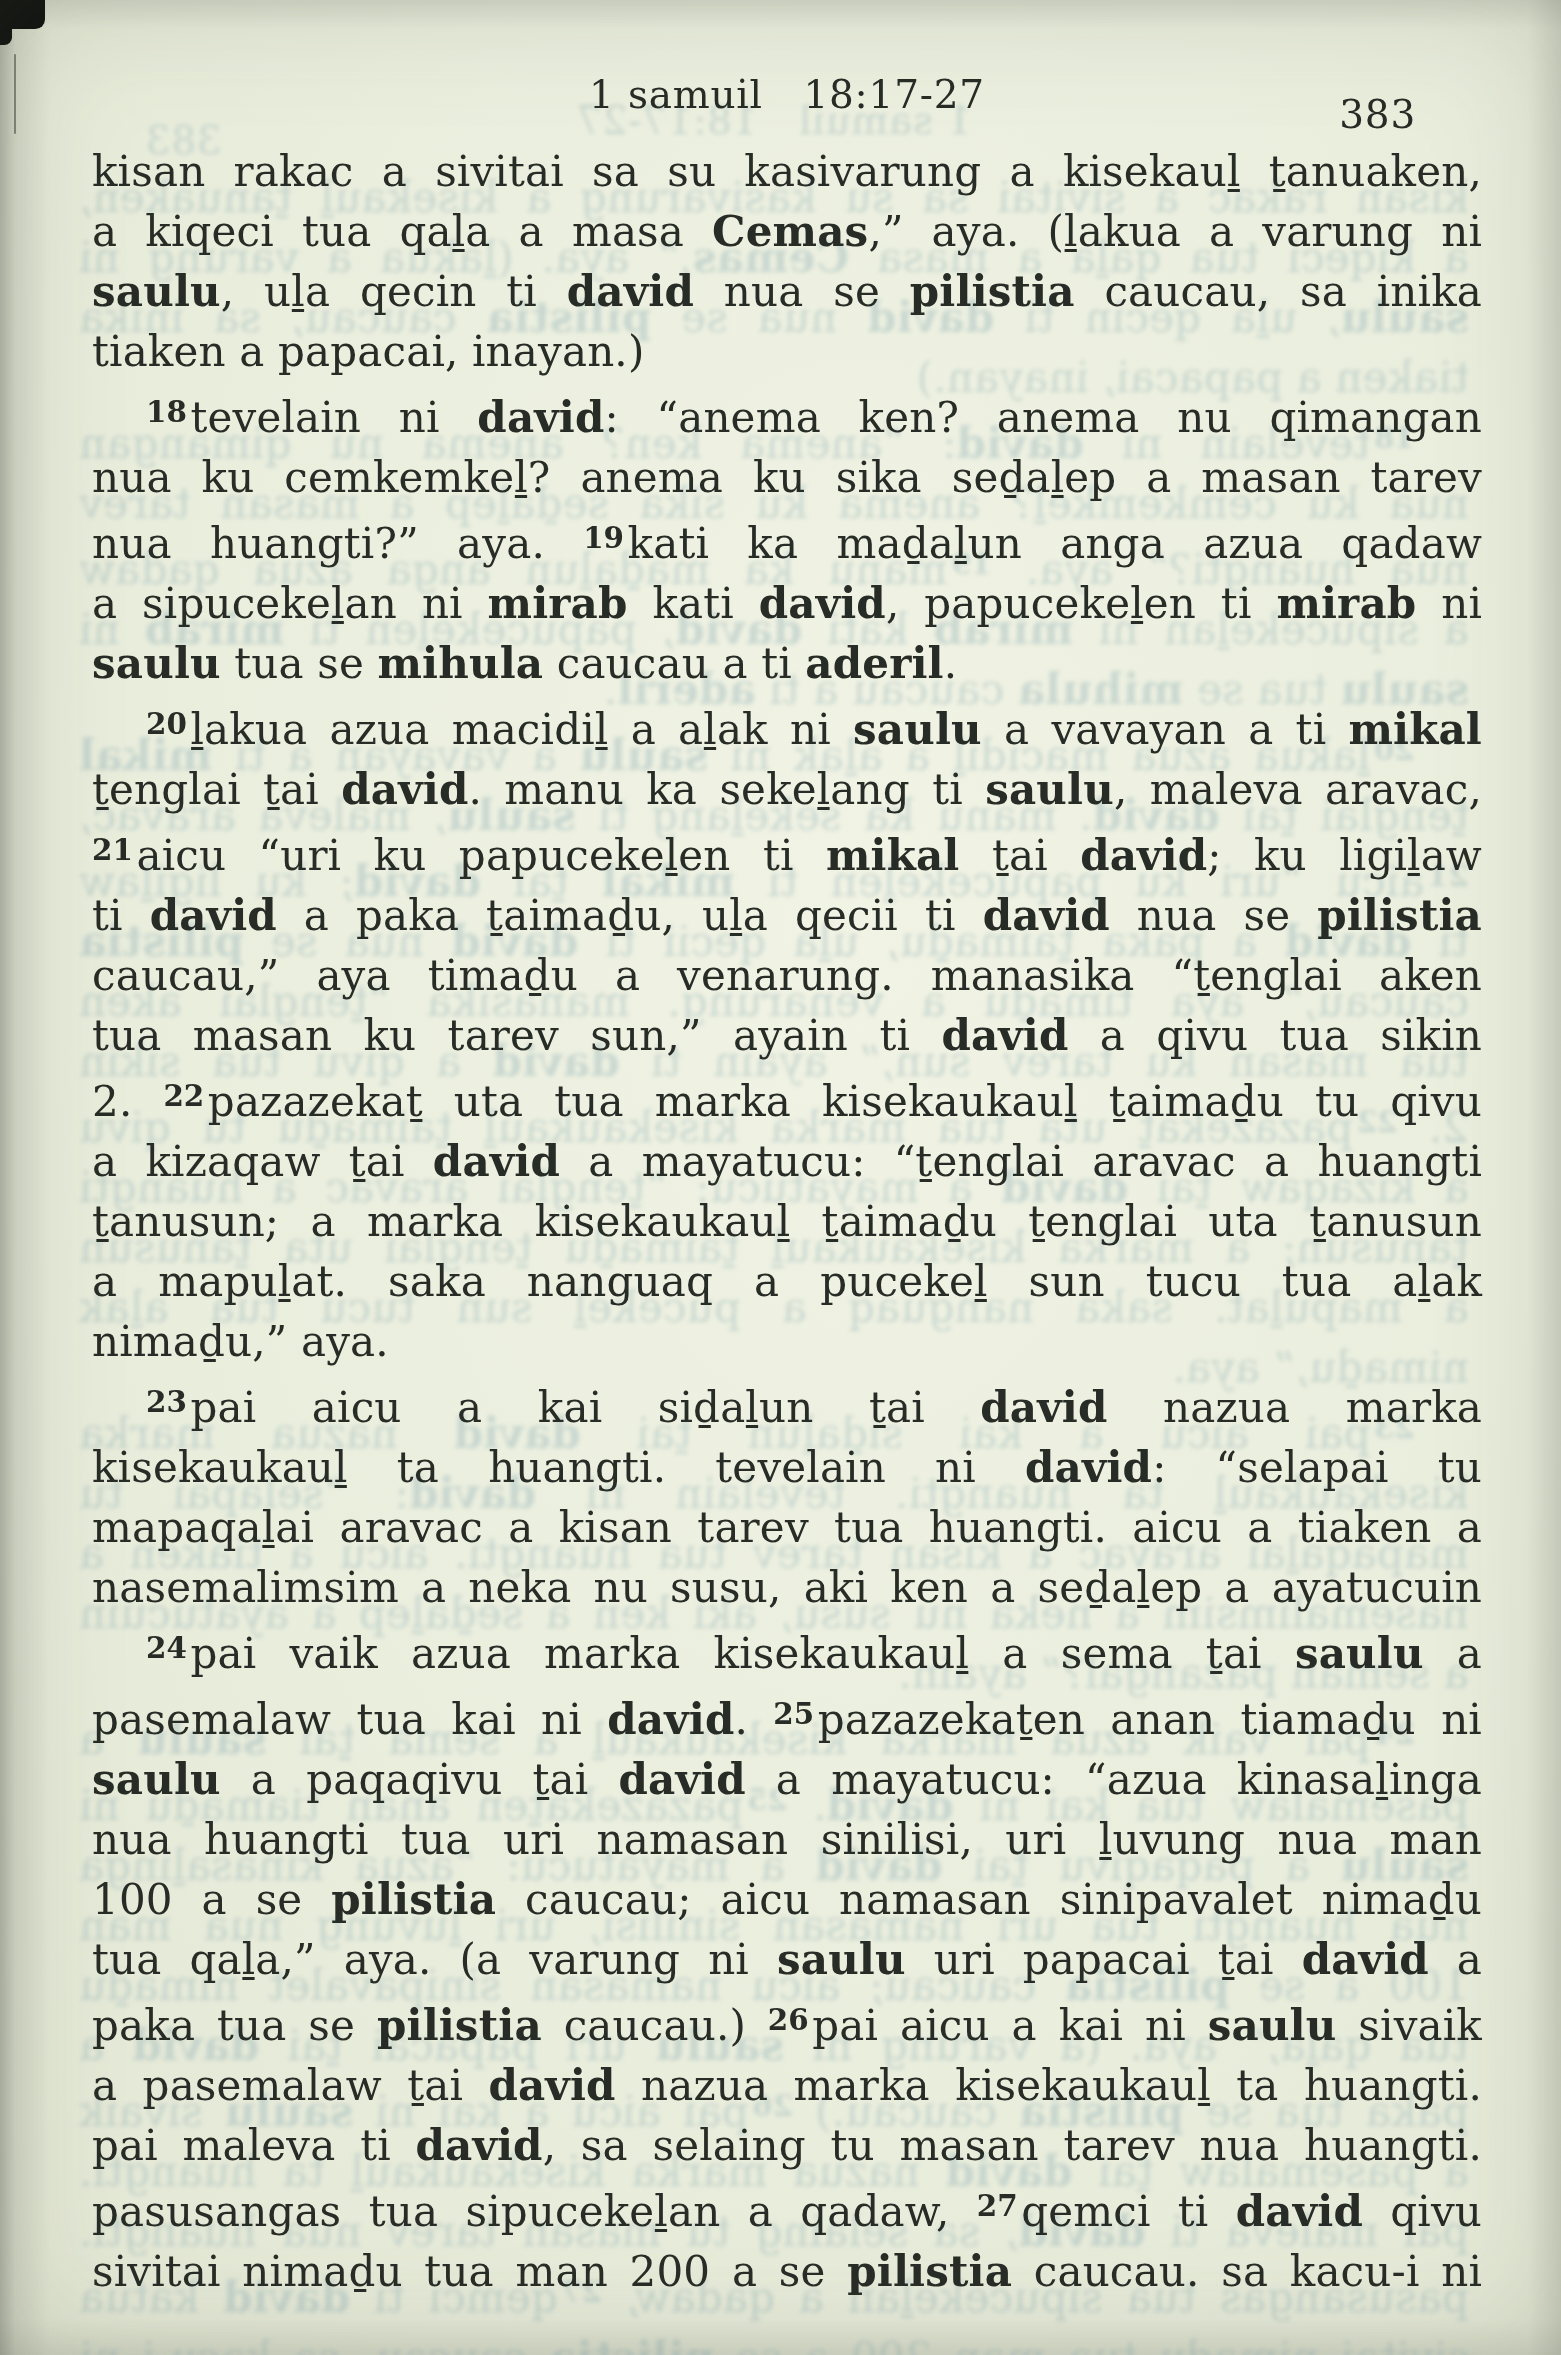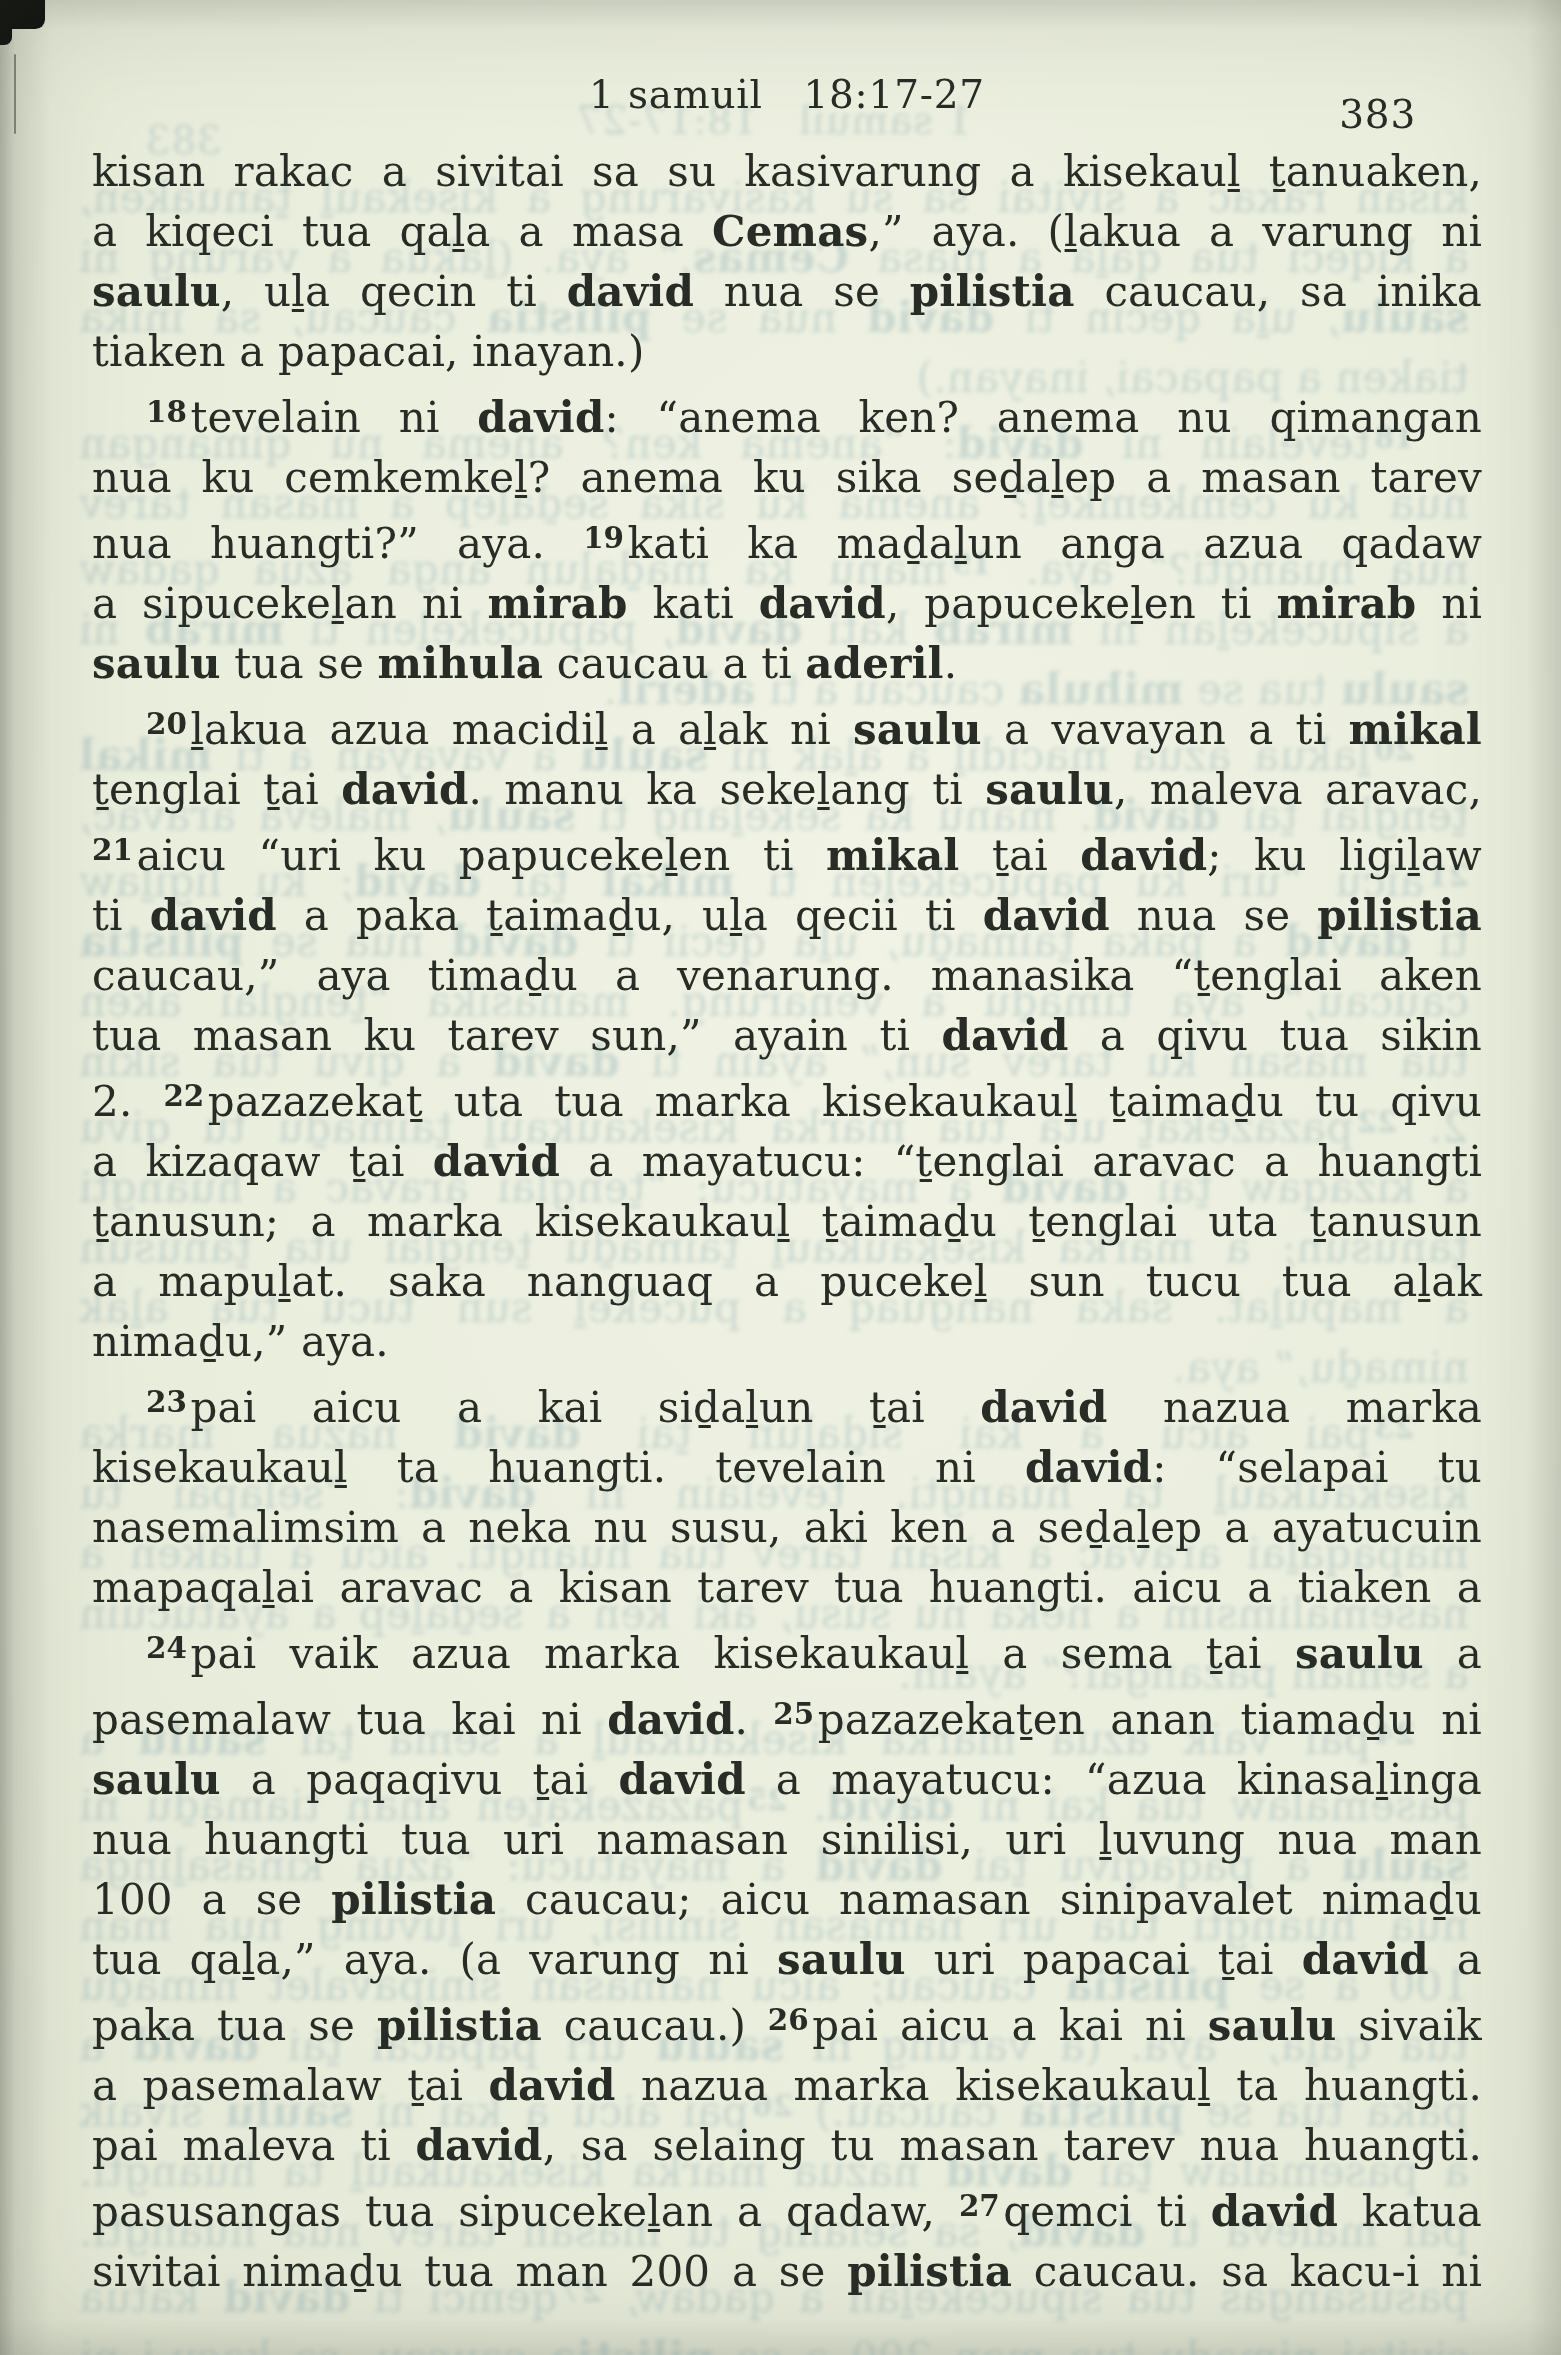--- a/index.html
+++ b/index.html
@@ -122,32 +122,32 @@
         <div class="line"><span class="">ti </span><span class="b">david</span><span class=""> a paka ṯaimaḏu, uḻa qecii ti </span><span class="b">david</span><span class=""> nua se </span><span class="b">pilistia</span></div>
         <div class="line"><span class="">caucau,” aya timaḏu a venarung. manasika “ṯenglai aken</span></div>
         <div class="line"><span class="">tua masan ku tarev sun,” ayain ti </span><span class="b">david</span><span class=""> a qivu tua sikin</span></div>
         <div class="line"><span class="">2. </span><span class="v">22</span><span class="">pazazekaṯ uta tua marka kisekaukauḻ ṯaimaḏu tu qivu</span></div>
         <div class="line"><span class="">a kizaqaw ṯai </span><span class="b">david</span><span class=""> a mayatucu: “ṯenglai aravac a huangti</span></div>
         <div class="line"><span class="">ṯanusun; a marka kisekaukauḻ ṯaimaḏu ṯenglai uta ṯanusun</span></div>
         <div class="line"><span class="">a mapuḻat. saka nanguaq a pucekeḻ sun tucu tua aḻak</span></div>
         <div class="line end"><span class="">nimaḏu,” aya.</span></div>
         <div class="line indent"><span class="v">23</span><span class="">pai aicu a kai siḏaḻun ṯai </span><span class="b">david</span><span class=""> nazua marka</span></div>
         <div class="line"><span class="">kisekaukauḻ ta huangti. tevelain ni </span><span class="b">david</span><span class="">: “selapai tu</span></div>
+        <div class="line"><span class="">mapaqaḻai aravac a kisan tarev tua huangti. aicu a tiaken a</span></div>
         <div class="line"><span class="">nasemalimsim a neka nu susu, aki ken a seḏaḻep a ayatucuin</span></div>
-        <div class="line"><span class="">mapaqaḻai aravac a kisan tarev tua huangti. aicu a tiaken a</span></div>
         <div class="line indent"><span class="v">24</span><span class="">pai vaik azua marka kisekaukauḻ a sema ṯai </span><span class="b">saulu</span><span class=""> a</span></div>
         <div class="line"><span class="">pasemalaw tua kai ni </span><span class="b">david</span><span class="">. </span><span class="v">25</span><span class="">pazazekaṯen anan tiamaḏu ni</span></div>
         <div class="line"><span class="b">saulu</span><span class=""> a paqaqivu ṯai </span><span class="b">david</span><span class=""> a mayatucu: “azua kinasaḻinga</span></div>
         <div class="line"><span class="">nua huangti tua uri namasan sinilisi, uri ḻuvung nua man</span></div>
         <div class="line"><span class="">100 a se </span><span class="b">pilistia</span><span class=""> caucau; aicu namasan sinipavalet nimaḏu</span></div>
         <div class="line"><span class="">tua qaḻa,” aya. (a varung ni </span><span class="b">saulu</span><span class=""> uri papacai ṯai </span><span class="b">david</span><span class=""> a</span></div>
         <div class="line"><span class="">paka tua se </span><span class="b">pilistia</span><span class=""> caucau.) </span><span class="v">26</span><span class="">pai aicu a kai ni </span><span class="b">saulu</span><span class=""> sivaik</span></div>
         <div class="line"><span class="">a pasemalaw ṯai </span><span class="b">david</span><span class=""> nazua marka kisekaukauḻ ta huangti.</span></div>
         <div class="line"><span class="">pai maleva ti </span><span class="b">david</span><span class="">, sa selaing tu masan tarev nua huangti.</span></div>
-        <div class="line"><span class="">pasusangas tua sipucekeḻan a qadaw, </span><span class="v">27</span><span class="">qemci ti </span><span class="b">david</span><span class=""> katua</span></div>
+        <div class="line"><span class="">pasusangas tua sipucekeḻan a qadaw, </span><span class="v">27</span><span class="">qemci ti </span><span class="b">david</span><span class=""> qivu</span></div>
         <div class="line"><span class="">sivitai nimaḏu tua man 200 a se </span><span class="b">pilistia</span><span class=""> caucau. sa kacu-i ni</span></div>
       </div>
   </div>
 
   <div class="corner"></div>
   <div class="corner-tail"></div>
   <div class="scratch"></div>
 
 </div>
 

